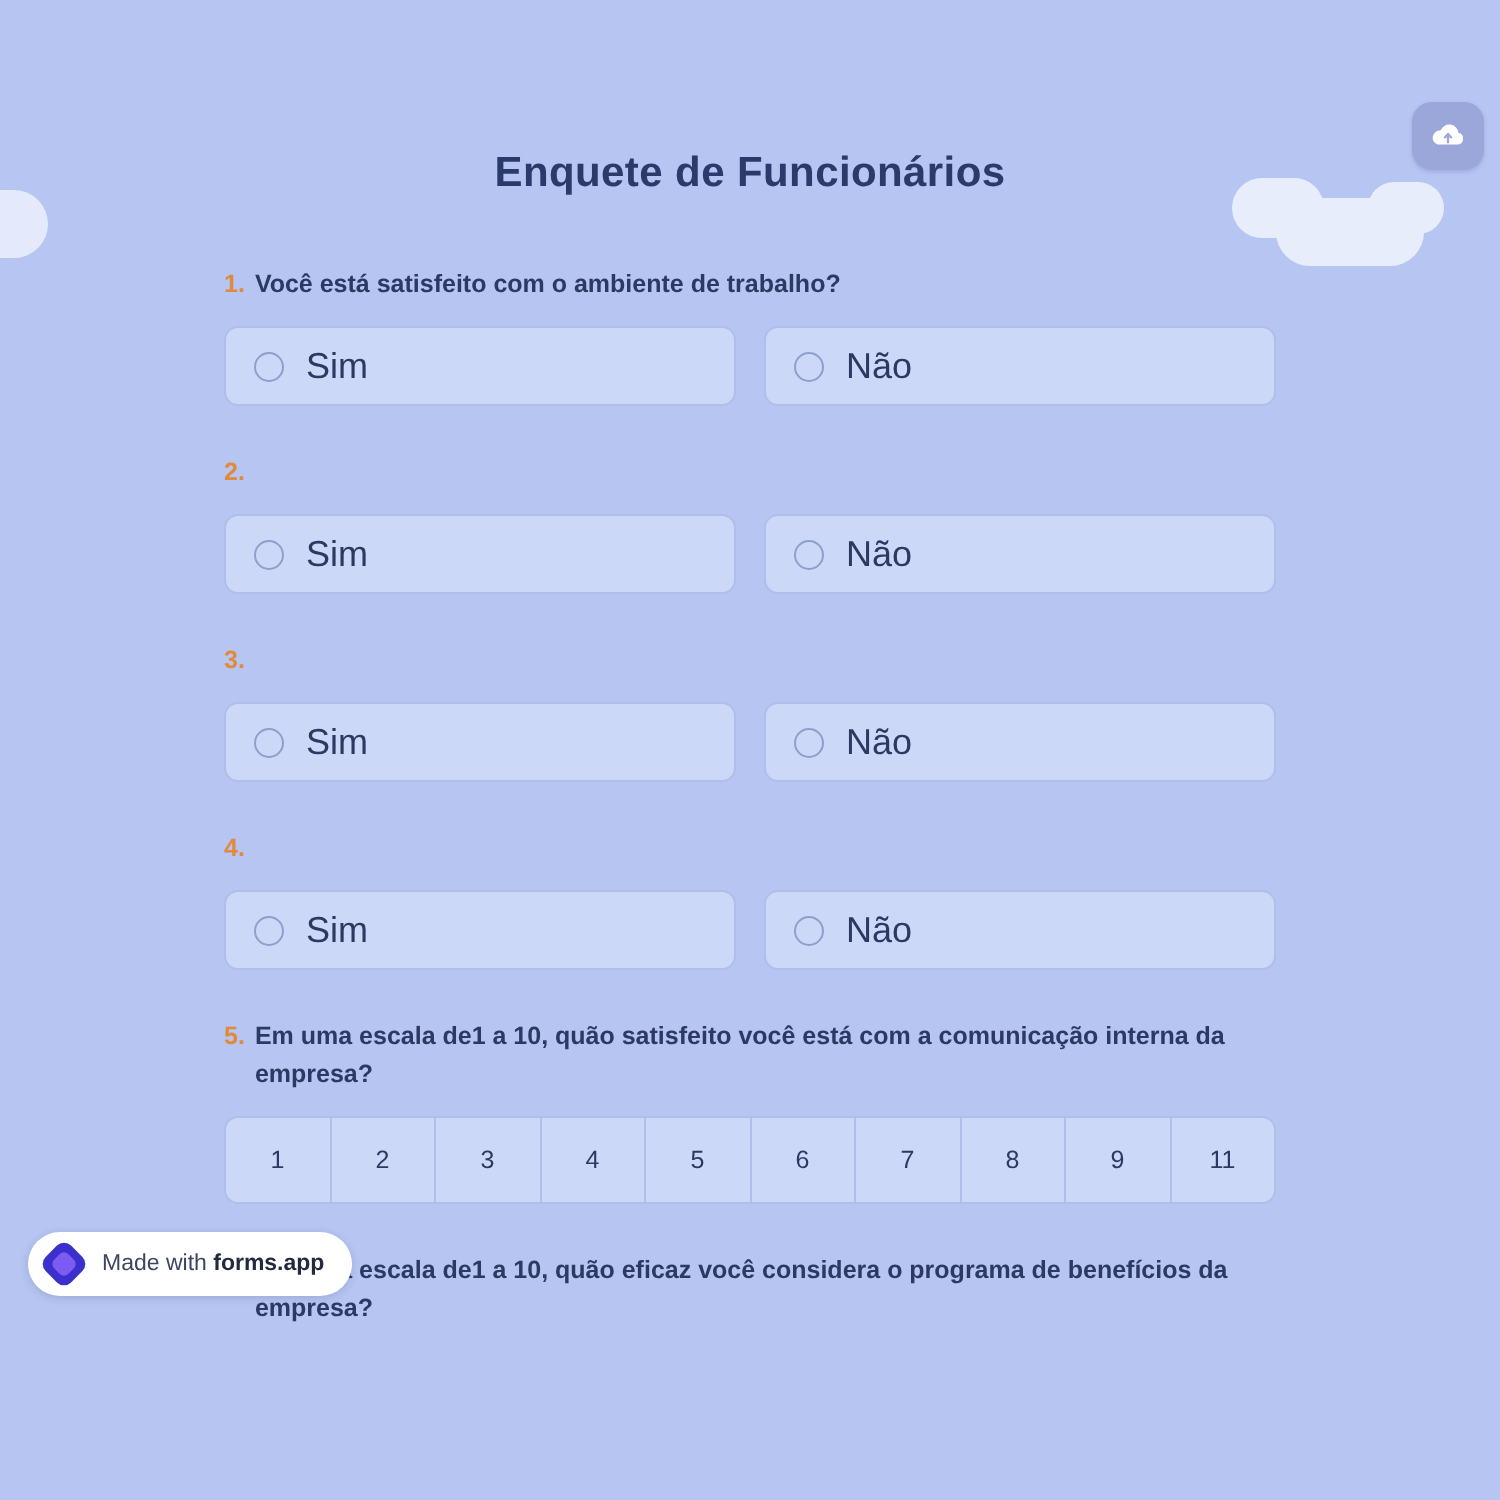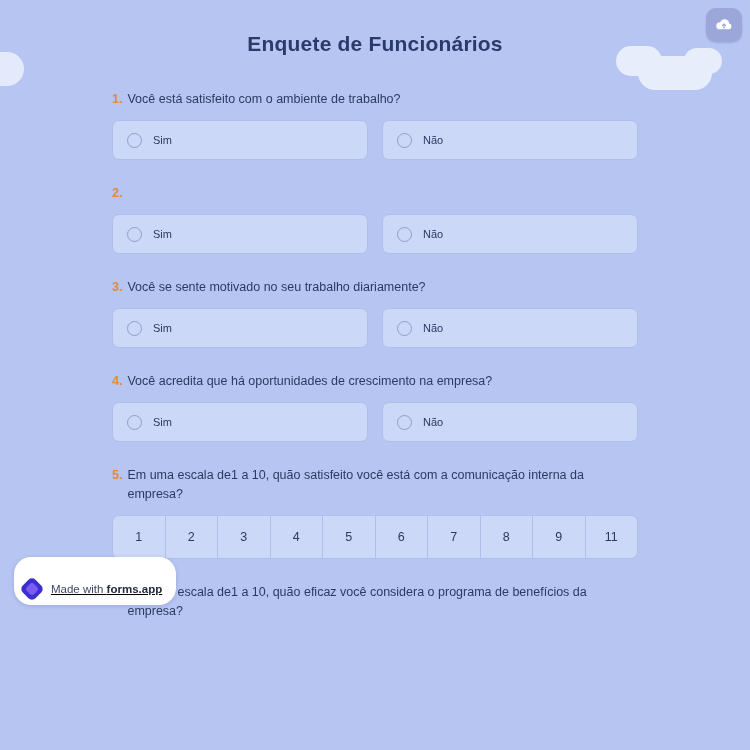--- a/index.html
+++ b/index.html
@@ -69,20 +69,21 @@
     justify-content: center;
     box-shadow: 0 1px 2px rgba(50,60,110,0.18);
   }
   .top-action svg { display: block; }
 
   .page {
     position: relative;
     width: 750px;
     height: 634px;
     box-sizing: border-box;
+    margin-top: 43px;
   }
 
   .form-title {
     text-align: center;
     color: #2a3a6b;
     font-size: 21px;
     font-weight: bold;
     padding-top: 32px;
     letter-spacing: 0.2px;
   }
@@ -106,21 +107,21 @@
     color: #2c3a63;
     font-weight: bold;
   }
   .q-num {
     color: #e08a3c;
     margin-right: 5px;
     flex: none;
     font-weight: bold;
   }
   .q-text {
-    font-weight: normal;
+    font-weight: bold;
   }
 
   .options-row {
     display: flex;
     gap: 14px;
   }
   .option {
     flex: 1 1 0;
     background: #ccd8f7;
     border: 1px solid #b0bfe8;
@@ -134,21 +135,21 @@
   .radio {
     width: 13px;
     height: 13px;
     border-radius: 50%;
     border: 1px solid #8f9fcc;
     background: #ccd8f7;
     margin-right: 11px;
     flex: none;
   }
   .option-label {
-    font-size: 11px;
+    font-size: 18px;
     color: #2c3a63;
   }
 
   .scale-row {
     display: flex;
     border: 1px solid #b0bfe8;
     border-radius: 7px;
     overflow: hidden;
     background: #ccd8f7;
   }
@@ -167,23 +168,22 @@
   
   .badge {
     position: absolute;
     left: 14px;
     bottom: 29px;
     height: 32px;
     background: #ffffff;
     border-radius: 17px;
     display: flex;
     align-items: center;
-    padding: 16px 14px 0 6px;
+    padding: 0 14px 0 6px;
     box-shadow: 0 1px 4px rgba(40,50,90,0.18);
-    text-decoration: underline;
   }
   .badge-logo {
     width: 24px;
     height: 24px;
     margin-right: 7px;
     flex: none;
   }
   .badge-text {
     font-size: 11.5px;
     color: #3d4660;
@@ -243,38 +243,36 @@
         <div class="option">
           <span class="radio"></span>
           <span class="option-label">Não</span>
         </div>
       </div>
     </div>
 
     <div class="question-block">
       <div class="q-head">
         <span class="q-num">3.</span>
-        <span class="q-text">Você se sente motivado no seu trabalho diariamente?</span>
       </div>
       <div class="options-row">
         <div class="option">
           <span class="radio"></span>
           <span class="option-label">Sim</span>
         </div>
         <div class="option">
           <span class="radio"></span>
           <span class="option-label">Não</span>
         </div>
       </div>
     </div>
 
     <div class="question-block">
       <div class="q-head">
         <span class="q-num">4.</span>
-        <span class="q-text">Você acredita que há oportunidades de crescimento na empresa?</span>
       </div>
       <div class="options-row">
         <div class="option">
           <span class="radio"></span>
           <span class="option-label">Sim</span>
         </div>
         <div class="option">
           <span class="radio"></span>
           <span class="option-label">Não</span>
         </div>

